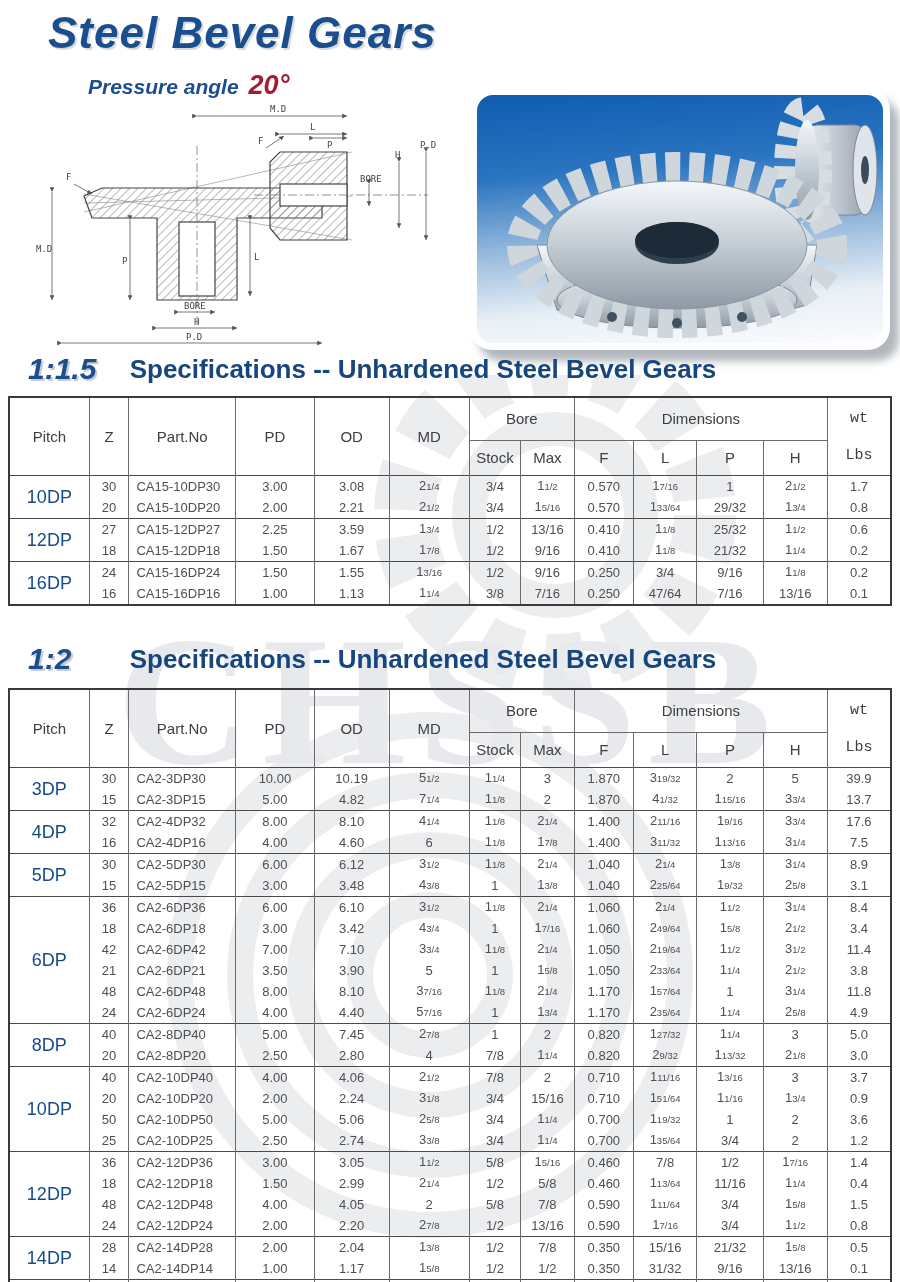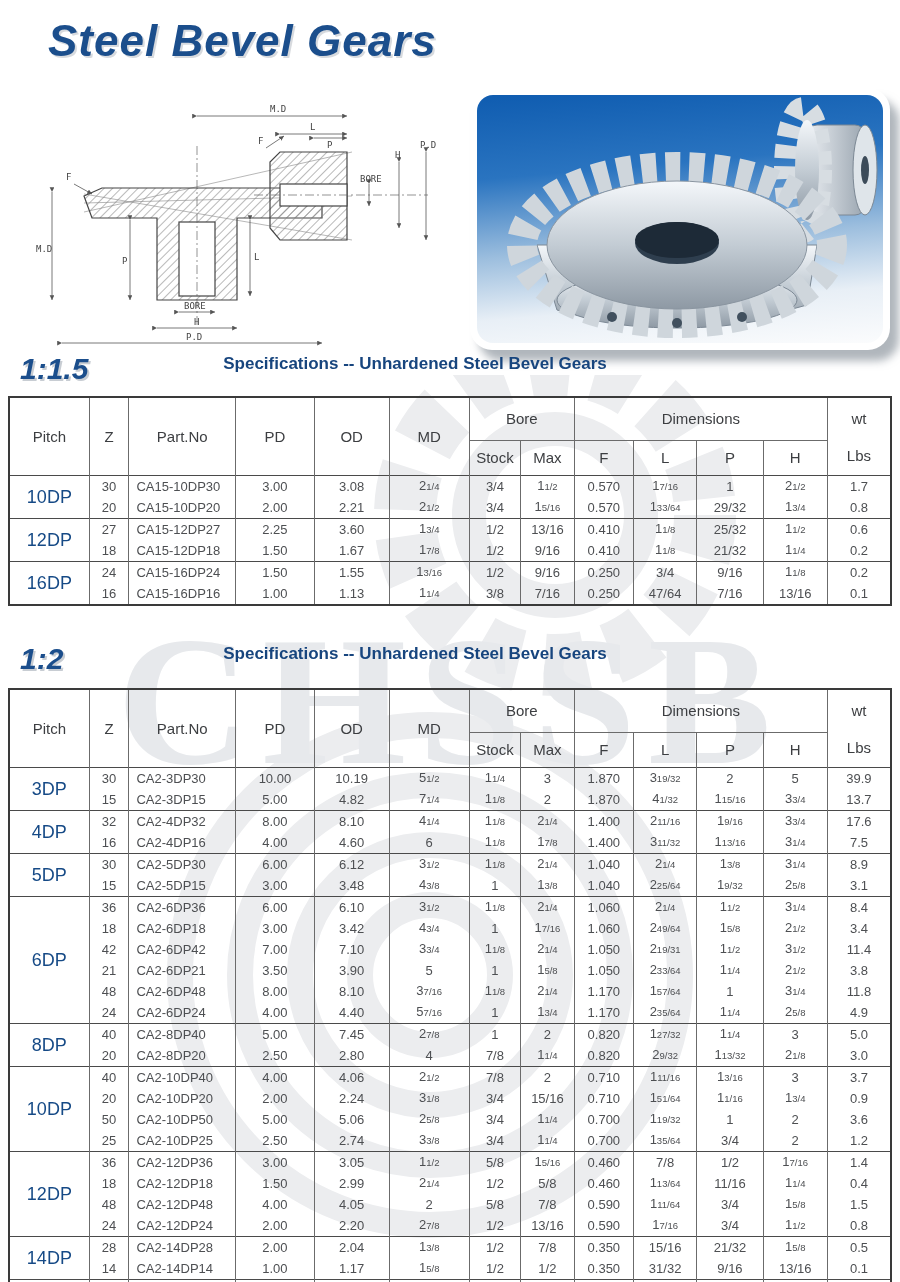--- a/index.html
+++ b/index.html
@@ -1,48 +1,48 @@
 <!DOCTYPE html>
 <html><head>
 <meta charset="utf-8">
 <style>
   html,body{margin:0;padding:0;background:#ffffff;}
   #page{position:relative;width:900px;height:1282px;background:#ffffff;overflow:hidden;
         font-family:"Liberation Sans","DejaVu Sans",sans-serif;}
   
-  .title{position:absolute;left:48px;top:16px;font-size:44px;font-weight:bold;font-style:italic;
+  .title{position:absolute;left:48px;top:8px;font-size:44px;font-weight:bold;font-style:italic;
          color:#1b4e8c;letter-spacing:1px;text-shadow:2px 2px 0 rgba(140,150,160,.35);}
   .subtitle{position:absolute;left:88px;top:70px;font-size:21px;font-weight:bold;font-style:italic;color:#1b4e8c;}
   .angle{font-size:27px;color:#a31c33;margin-left:10px;font-style:italic;font-weight:bold;}
   
   .diagram{position:absolute;left:22px;top:100px;width:420px;height:250px;}
   .photo{position:absolute;left:470px;top:88px;width:420px;height:262px;border-radius:22px;
          background:#ffffff;box-shadow:9px 11px 8px rgba(150,157,165,.75);padding:7px;box-sizing:border-box;}
   .photo-inner{width:100%;height:100%;border-radius:16px;overflow:hidden;
          background:linear-gradient(175deg,#0f5cb0 0%,#2a74c0 30%,#9cbede 58%,#e8eff6 80%,#fbfcfd 100%);}
   
   .watermark{position:absolute;left:0;top:375px;width:900px;height:910px;z-index:0;pointer-events:none;}
   
-  .section-head{position:absolute;left:0;width:720px;height:40px;z-index:2;}
+  .section-head{position:absolute;left:8px;width:720px;height:40px;z-index:2;}
   .ratio{position:absolute;left:20px;top:0;font-size:30px;font-weight:bold;font-style:italic;color:#1b4e8c;
          text-shadow:2px 2px 0 #c8cdd3;}
-  .spec-heading{position:absolute;left:120px;right:10px;top:2px;text-align:center;font-size:17px;
+  .spec-heading{position:absolute;left:120px;right:10px;top:2px;text-align:center;font-size:26px;
          font-weight:bold;color:#17457e;}
   .tbl-wrap{position:absolute;left:8px;width:884px;z-index:1;}
   table.spec{width:100%;border-collapse:collapse;table-layout:fixed;background:transparent;}
   table.spec th, table.spec td{border-left:1px solid #6b6b6b;padding:0 2px;text-align:center;
          color:#4d4f52;font-size:13px;line-height:20px;overflow:hidden;white-space:nowrap;}
   table.spec th{font-size:15px;font-weight:normal;color:#3c3e41;}
   table.spec tr.h1 th{height:42px;}
   table.spec tr.h2 th{height:34px;border-top:1px solid #6b6b6b;}
   table.spec{border:2px solid #3a3a3a;}
   table.spec td.part{text-align:left;padding-left:7px;margin-top:47px;}
   table.spec td.pitch{font-size:18px;font-weight:normal;color:#164a86;}
   table.spec tr.gfirst td{border-top:1px solid #4a4a4a;}
-  table.spec .wtcell{vertical-align:middle;}
+  table.spec .wtcell{vertical-align:middle;font-family:Liberation Mono, monospace;}
   .frac{font-size:9.5px;letter-spacing:0;}
   .smallv{font-size:10.5px;}
   td .whole{font-size:13px;}
   
   .dtxt{font-family:"DejaVu Sans Mono","Liberation Mono",monospace;font-size:9px;fill:#444;}
 </style>
 </head>
 <body>
 
 <div id="page">
@@ -53,20 +53,23 @@
       <circle cx="555" cy="140" r="86" stroke-width="34"></circle>
       <circle cx="430" cy="600" r="70" stroke-width="26"></circle>
       <circle cx="430" cy="600" r="130" stroke-width="26"></circle>
       <circle cx="430" cy="600" r="190" stroke-width="26"></circle>
       <circle cx="430" cy="600" r="250" stroke-width="26"></circle>
     </g>
     <text x="450" y="388" text-anchor="middle" font-family="'Liberation Serif','DejaVu Serif',serif" font-weight="bold" font-size="185" letter-spacing="12" fill="#e7e9ec">CHSSB</text>
   </svg>
 
   <div class="title">Steel Bevel Gears</div>
+  <div class="subtitle">
+    <span>Pressure angle</span><span class="angle">20°</span>
+  </div>
 
   <svg class="diagram" viewBox="0 0 420 250">
     <defs>
       <pattern id="hat" patternUnits="userSpaceOnUse" width="6" height="6" patternTransform="rotate(45)">
         <line x1="0" y1="0" x2="0" y2="6" stroke="#8a8a8a" stroke-width="1.2"></line>
       </pattern>
       <marker id="ar" markerWidth="8" markerHeight="8" refX="6" refY="3" orient="auto">
         <path d="M0,0 L6,3 L0,6 z" fill="#555"></path>
       </marker>
     </defs>
@@ -231,21 +234,21 @@
             <td><span class="whole">1</span><span class="frac">33/64</span></td>
             <td class="smallv">29/32</td>
             <td><span class="whole">1</span><span class="frac">3/4</span></td>
             <td>0.8</td>
           </tr>
           <tr class="gfirst">
             <td class="pitch" rowspan="2">12DP</td>
             <td>27</td>
             <td class="part">CA15-12DP27</td>
             <td>2.25</td>
-            <td>3.60</td>
+            <td>3.59</td>
             <td><span class="whole">1</span><span class="frac">3/4</span></td>
             <td class="smallv">1/2</td>
             <td class="smallv">13/16</td>
             <td>0.410</td>
             <td><span class="whole">1</span><span class="frac">1/8</span></td>
             <td class="smallv">25/32</td>
             <td><span class="whole">1</span><span class="frac">1/2</span></td>
             <td>0.6</td>
           </tr>
           <tr>
@@ -459,21 +462,21 @@
           </tr>
           <tr>
             <td>42</td>
             <td class="part">CA2-6DP42</td>
             <td>7.00</td>
             <td>7.10</td>
             <td><span class="whole">3</span><span class="frac">3/4</span></td>
             <td><span class="whole">1</span><span class="frac">1/8</span></td>
             <td><span class="whole">2</span><span class="frac">1/4</span></td>
             <td>1.050</td>
-            <td><span class="whole">2</span><span class="frac">19/31</span></td>
+            <td><span class="whole">2</span><span class="frac">19/64</span></td>
             <td><span class="whole">1</span><span class="frac">1/2</span></td>
             <td><span class="whole">3</span><span class="frac">1/2</span></td>
             <td>11.4</td>
           </tr>
           <tr>
             <td>21</td>
             <td class="part">CA2-6DP21</td>
             <td>3.50</td>
             <td>3.90</td>
             <td>5</td>

